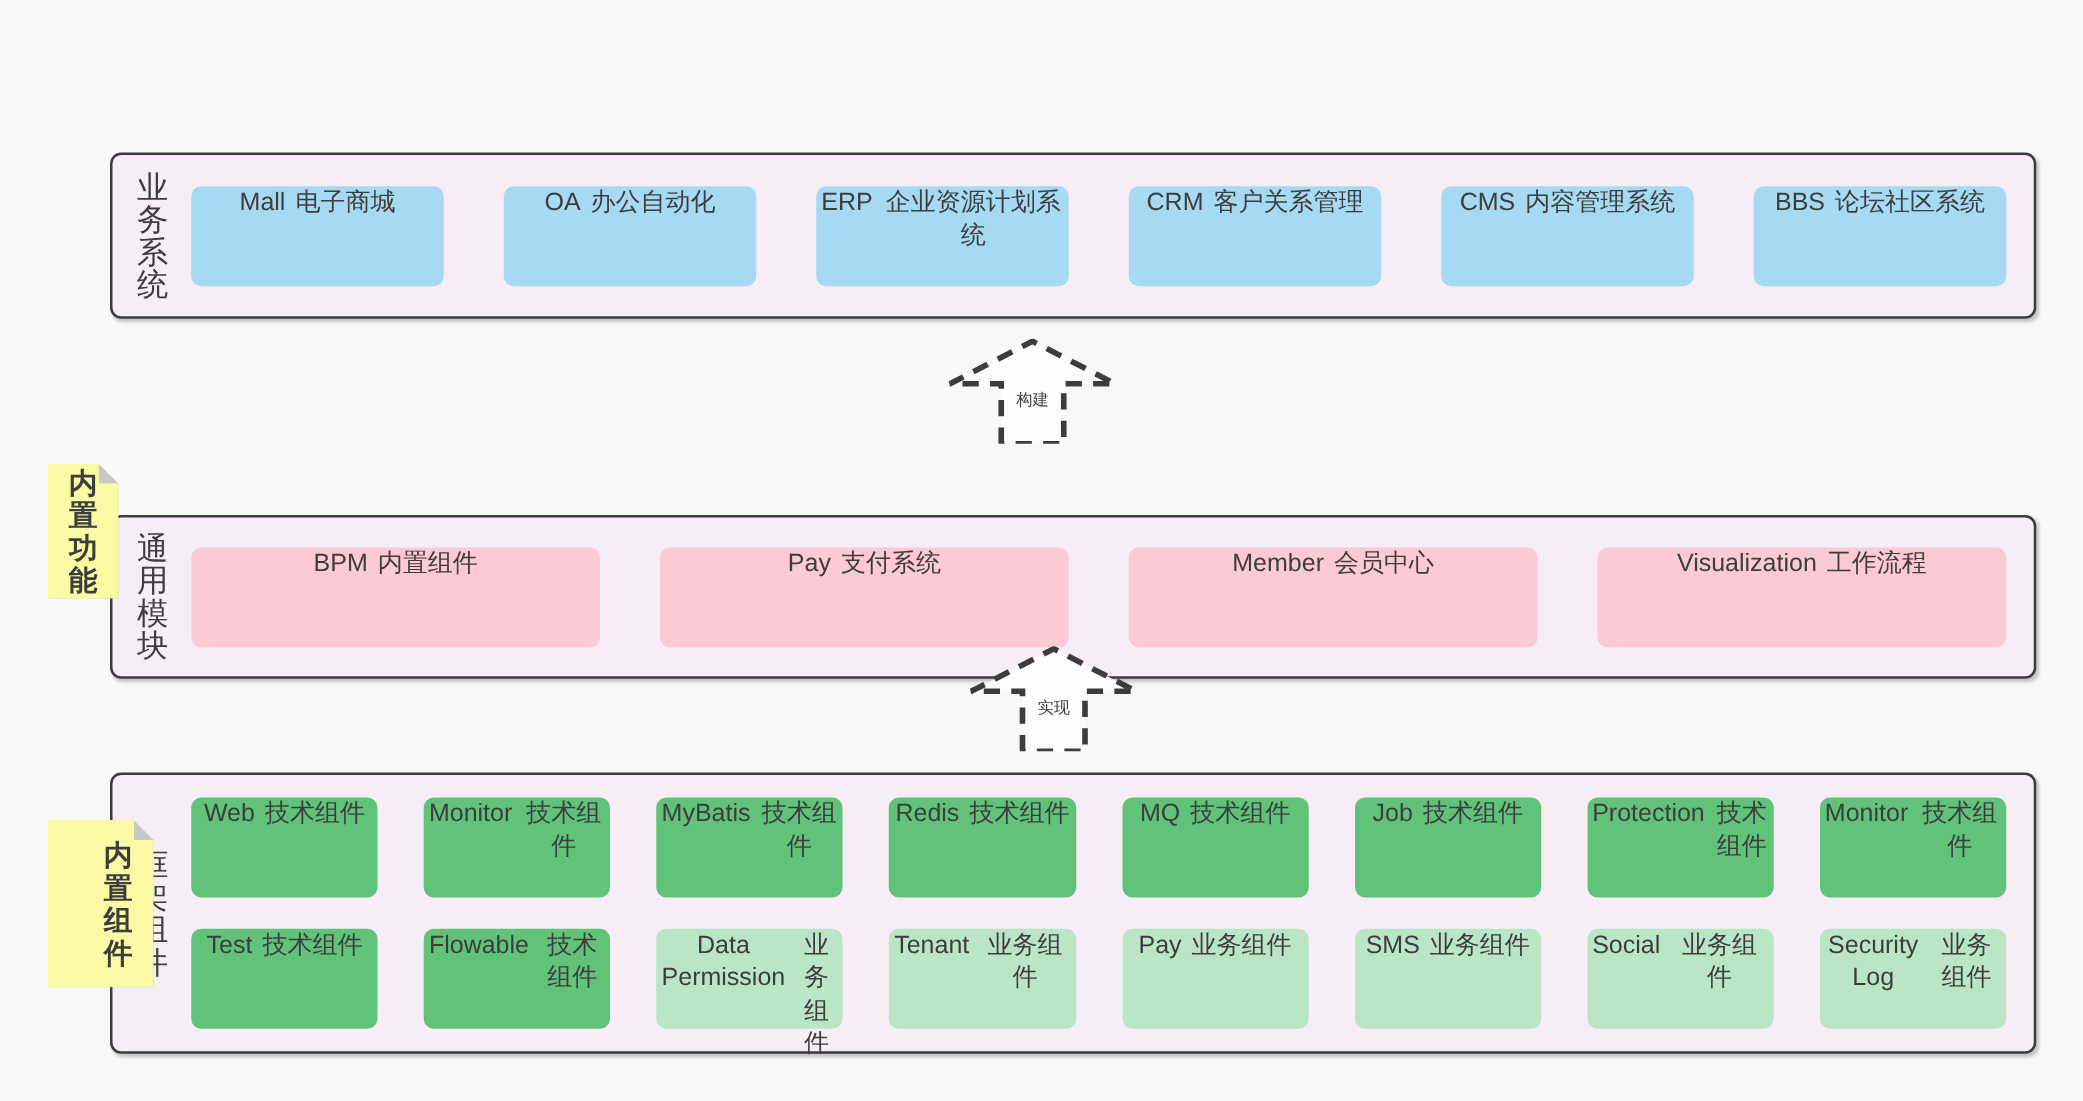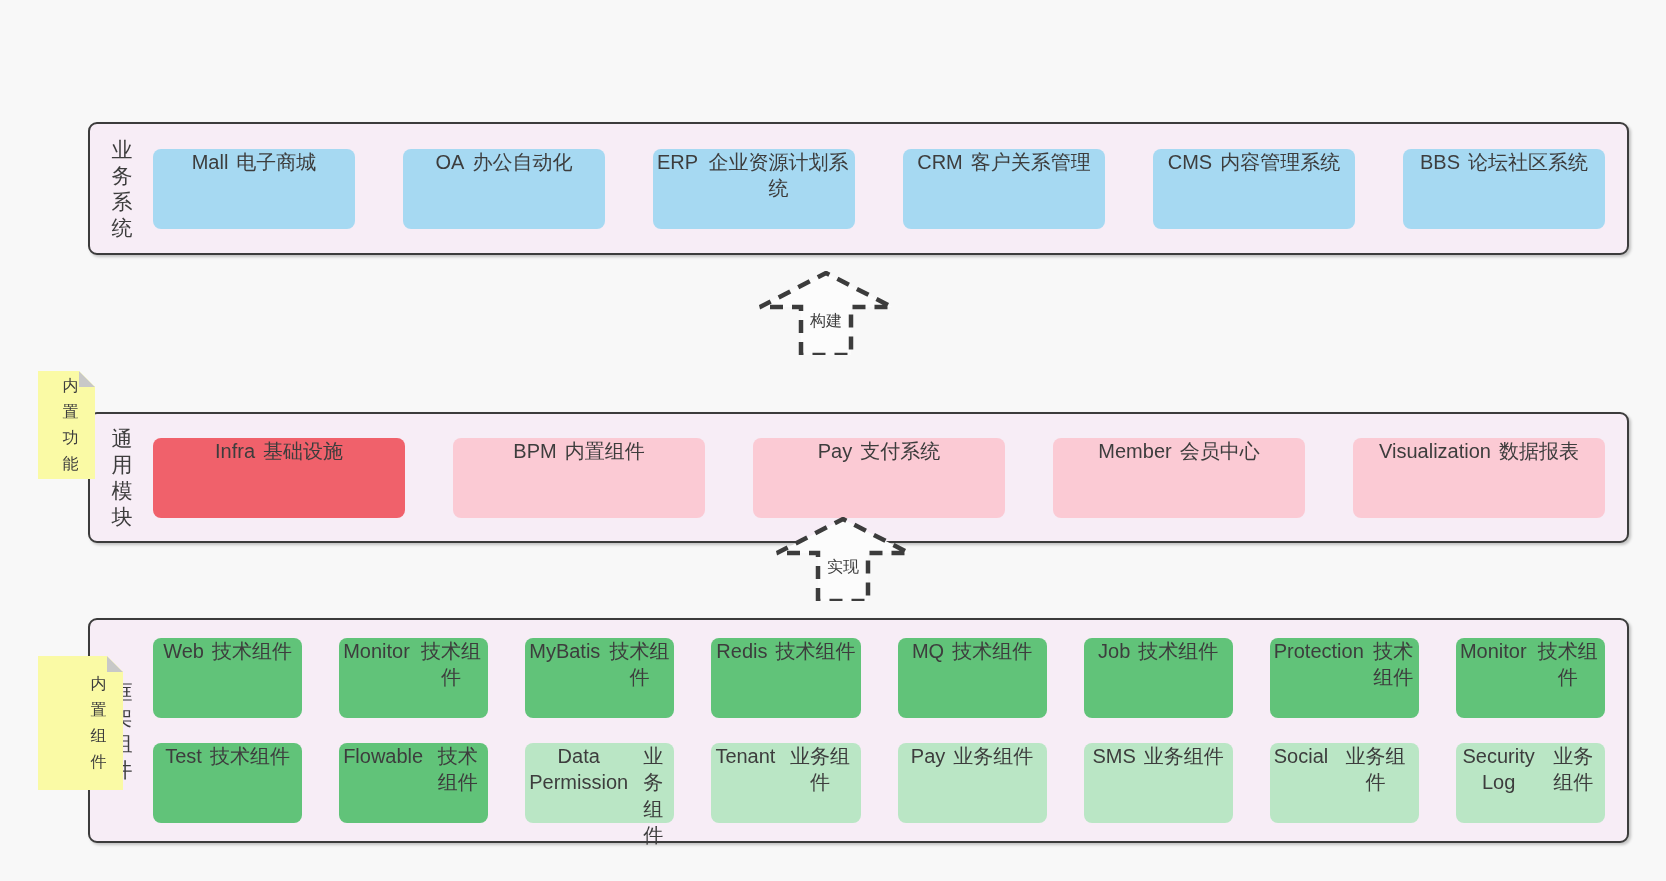--- a/index.html
+++ b/index.html
@@ -25,21 +25,21 @@
     align-items: center;
     padding: 0 22px 0 14px;
   }
   #sec-business   { left:88px;  top:122px; width:1541px; height:133px; }
   #sec-modules    { left:88px;  top:372px; width:1541px; height:131px;margin-top:40px; }
   #sec-components { left:88px;  top:618px; width:1541px; height:225px; }
 
   .v-title {
     width: 36px;
     margin-right: 13px;
-    font-size: 21px;
+    font-size: 25px;
     line-height: 26px;
     color: var(--text, #3d3d3d);
     text-align: center;
     word-break: break-all;
     flex: 0 0 auto;
   }
   .row-wrap { flex: 1; display: flex; flex-direction: column; gap: 25px; }
   .row { display: flex; gap: 48px; }
   #sec-components .row { gap: 37px; }
 
@@ -68,21 +68,21 @@
     height: 84px;
   }
   #arrow-1 { left:756px; top:271px; }
   #arrow-2 { left:773px; top:517px; }
   .arrow svg { position:absolute; left:0; top:0; }
   .arrow-label {
     position: absolute;
     left: 0; right: 0;
     top: 40px;
     text-align: center;
-    font-size: 16px;
+    font-size: 13px;
     color: var(--text, #3d3d3d);
   }
 
   .note {
     position: absolute;
     background: var(--note-yellow, #fafaa5);
     box-shadow: 1px 2px 3px rgba(0,0,0,0.18);
     clip-path: polygon(0 0, calc(100% - 16px) 0, 100% 16px, 100% 100%, 0 100%);
     display: flex;
     align-items: center;
@@ -92,25 +92,26 @@
   #note-components { left:38px; top:656px; width:57px; height:134px;padding-left:28px; }
   .note-fold {
     position: absolute;
     top: 0; right: 0;
     width: 16px; height: 16px;
     background: var(--fold-gray, #c8c8c8);
     clip-path: polygon(0 0, 100% 100%, 0 100%);
   }
   .note-text {
     width: 24px;
-    font-size: 16px;
+    font-size: 23px;
     line-height: 26px;
     color: var(--text, #3d3d3d);
-    text-align: right;
+    text-align: center;
     word-break: break-all;
+    font-weight: bold;
   }
 </style>
 </head>
 <body>
 
 <div class="canvas">
 
   <div class="section" id="sec-business">
     <div class="v-title">业务系统</div>
     <div class="row-wrap">
@@ -147,39 +148,35 @@
     <svg width="140" height="84" viewBox="0 0 140 84">
       <polygon points="45,84 45,36 4,36 70,2 136,36 95,36 95,84" fill="#fcfcfc" stroke="#3c3c3c" stroke-width="4.5" stroke-dasharray="13 9"></polygon>
     </svg>
     <div class="arrow-label">构建</div>
   </div>
 
   <div class="section" id="sec-modules">
     <div class="v-title">通用模块</div>
     <div class="row-wrap">
       <div class="row">
-        <div class="box red">
-          <div class="box-name">Infra</div>
-          <div class="box-sub">基础设施</div>
-        </div>
         <div class="box pink">
           <div class="box-name">BPM</div>
           <div class="box-sub">内置组件</div>
         </div>
         <div class="box pink">
           <div class="box-name">Pay</div>
           <div class="box-sub">支付系统</div>
         </div>
         <div class="box pink">
           <div class="box-name">Member</div>
           <div class="box-sub">会员中心</div>
         </div>
         <div class="box pink">
           <div class="box-name">Visualization</div>
-          <div class="box-sub">数据报表</div>
+          <div class="box-sub">工作流程</div>
         </div>
       </div>
     </div>
   </div>
 
   <div class="note" id="note-features">
     <div class="note-fold"></div>
     <div class="note-text">内置功能</div>
   </div>
 

